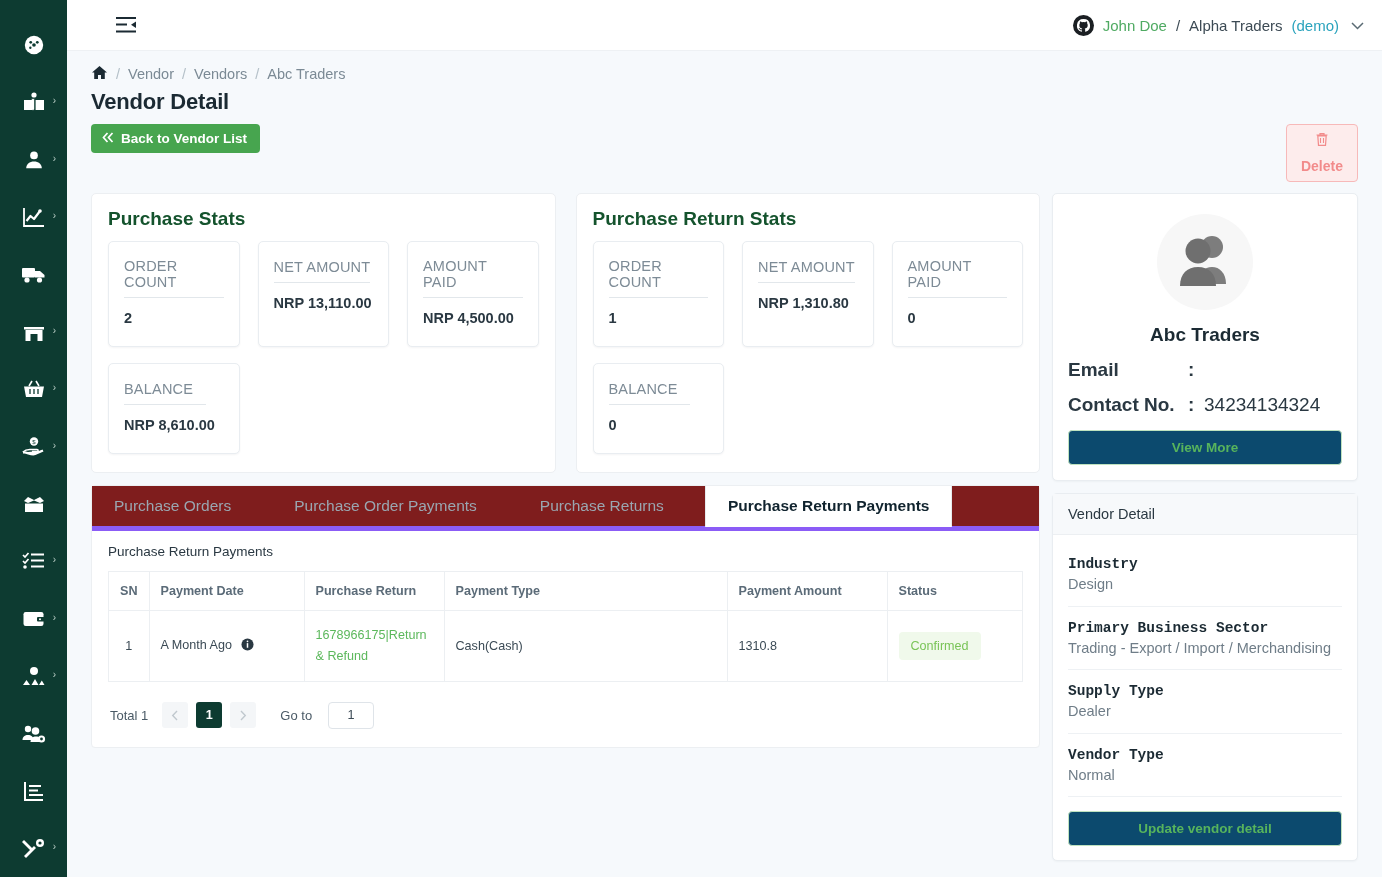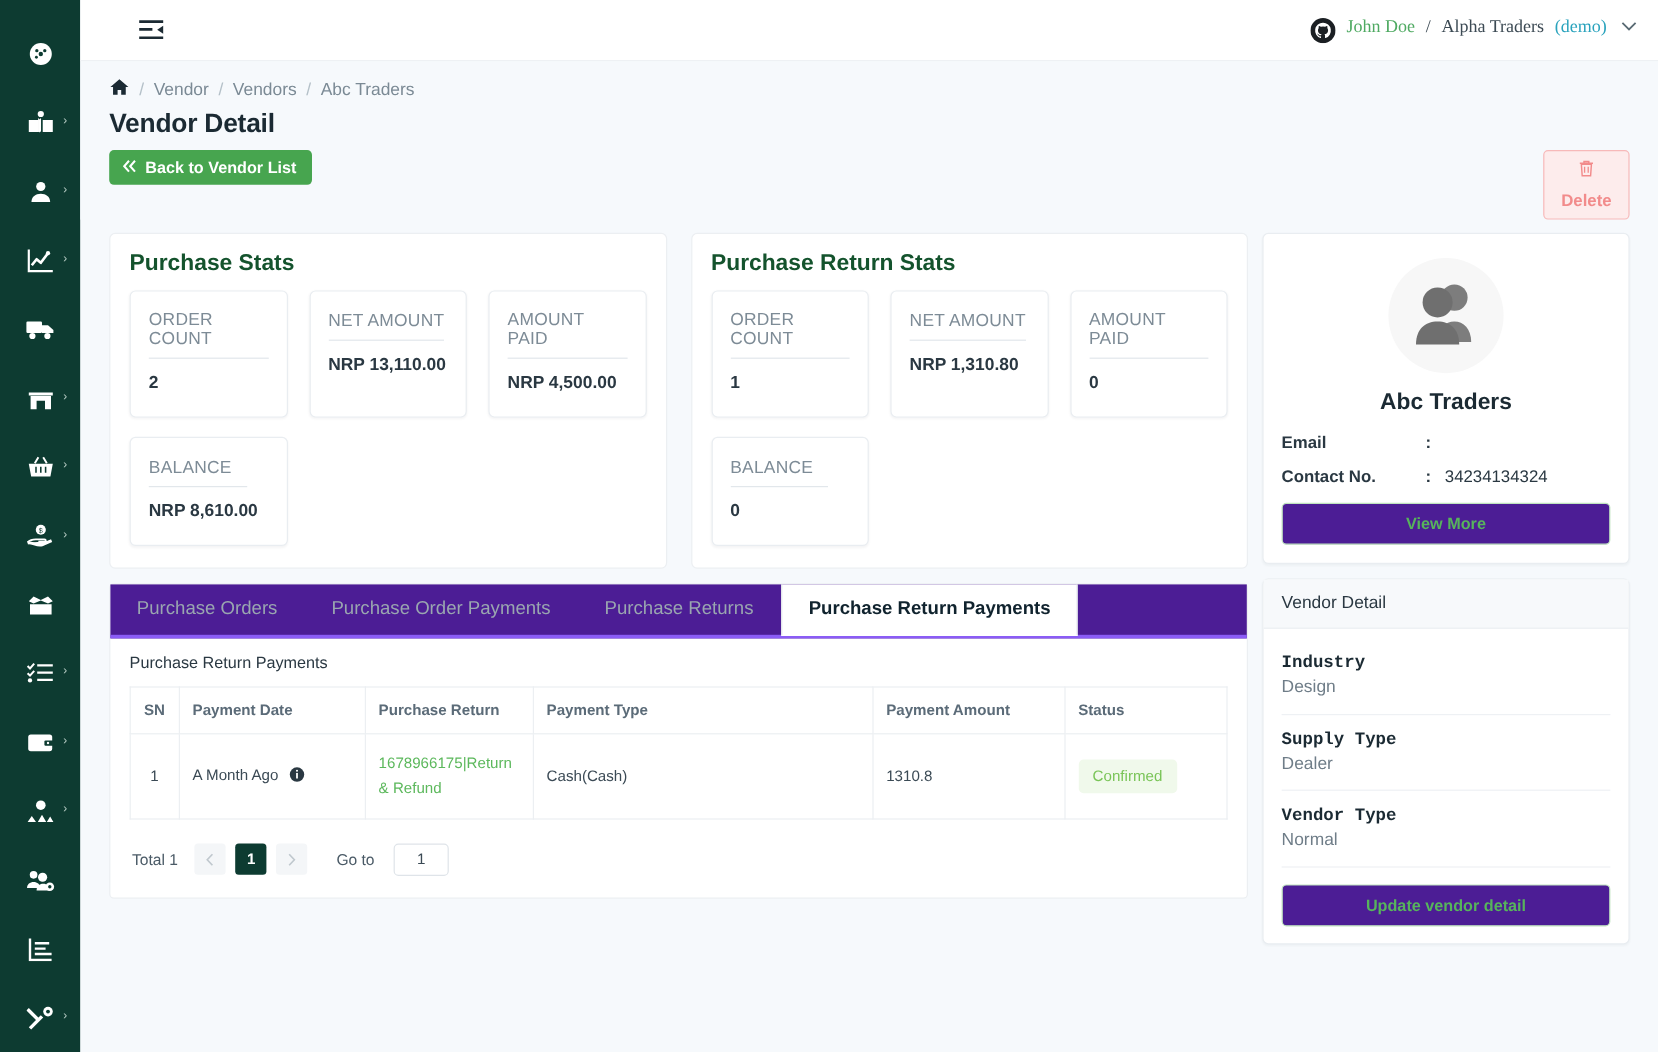--- a/index.html
+++ b/index.html
@@ -39,21 +39,21 @@
 
   .topbar {
     height: 51px; background: #ffffff;
     display: flex; align-items: center;
     padding: 0 18px 0 24px;
     border-bottom: 1px solid #eef1f4;
     flex: 0 0 51px;
   }
   .hamburger { width: 26px; height: 26px; display: flex; align-items: center; justify-content: center; cursor: pointer; margin-left: 22px; }
   .topbar-spacer { flex: 1 1 auto; }
-  .user-box { display: flex; gap: 9px; cursor: pointer; font-family: Liberation Serif, serif; }
+  .user-box { display: flex; align-items: center; gap: 9px; cursor: pointer; }
   .gh-icon { width: 21px; height: 21px; }
   .user-name { color: #4faa62; font-size: 15px; }
   .user-sep { color: #3c4a54; font-size: 15px; }
   .user-org { color: #3c4a54; font-size: 15px; }
   .user-demo { color: #2aa3bd; font-size: 15px; }
   .chev { color: #5a6b74; font-size: 14px; margin-left: 3px; }
 
   
   .page-head { padding: 14px 24px 0 24px; background: #f6f9fc; }
   .crumbs { display: flex; align-items: center; gap: 8px; font-size: 14.5px; color: #7b8a95; }
@@ -101,22 +101,22 @@
   .stat-label {
     font-size: 14.5px; color: #7d8b96; letter-spacing: 0.2px;
     padding-bottom: 7px; display: inline-block;
     border-bottom: 1px solid #e2e7eb; min-width: 82%;
   }
   .stat-value { font-size: 14.5px; font-weight: 700; color: #2a3842; margin-top: 12px; }
 
   
   .tabs-panel { margin-top: 12px; background: #fff; border-radius: 4px; border: 1px solid #eceff2; }
   .tabstrip {
-    display: flex; background: #4c1d95; border-bottom: 3px solid #8b5cf6;
-    height: 45px; align-items: stretch;
+    display: flex; background: #7f1d1d; border-bottom: 5px solid #8b5cf6;
+    height: 45px; align-items: stretch; gap: 18px;
   }
   .tab {
     padding: 0 22px; display: flex; align-items: center;
     font-size: 15.5px; color: #9aa6b0; cursor: pointer;
     border-right: 1px solid transparent;
   }
   .tab.active {
     background: #fff; color: #10232e; font-weight: 700;
     border-left: 1px solid #e6eaee; border-right: 1px solid #e6eaee;
     margin-bottom: -1px; border-bottom: 1px solid #fff;
@@ -167,27 +167,27 @@
   .card-plain {
     background: #fff; border: 1px solid #e9edf1; border-radius: 5px;
     box-shadow: 0 1px 2px rgba(30,40,60,0.04);
   }
   .vendor-card { padding: 16px 15px 15px 15px; text-align: center; }
   .avatar {
     width: 96px; height: 96px; border-radius: 50%; background: #f7f7f7;
     margin: 4px auto 0 auto; display: flex; align-items: center; justify-content: center;
   }
   .vendor-name { font-size: 19px; font-weight: 700; color: #1b2a33; margin-top: 14px; }
-  .kv { display: flex; font-size: 14px; margin-top: 13px; text-align: left; }
+  .kv { display: flex; font-size: 19px; margin-top: 13px; text-align: left; }
   .kv-key { flex: 0 0 120px; font-weight: 700; color: #2a3842; }
   .kv-colon { flex: 0 0 16px; font-weight: 700; color: #2a3842; }
   .kv-val { color: #2a3842; }
   .btn-outline-green {
     display: block; width: 100%; margin-top: 14px;
-    background: #4c1d95; border: 1px solid #bfe2bf; border-radius: 4px;
+    background: #0c4a6e; border: 1px solid #bfe2bf; border-radius: 4px;
     color: #57b45c; font-size: 13.5px; font-weight: 700; padding: 9px 0;
     cursor: pointer; font-family: "Liberation Sans", sans-serif;
   }
 
   .detail-card { margin-top: 12px; }
   .detail-head {
     background: #f7f9fb; border-bottom: 1px solid #eceff2;
     padding: 12px 15px; font-size: 14.5px; color: #2a3842;
   }
   .detail-body { padding: 8px 15px 14px 15px; }
@@ -566,20 +566,24 @@
         </div>
 
         <div class="card-plain detail-card">
           <div class="detail-head">Vendor Detail</div>
           <div class="detail-body">
             <div class="detail-row">
               <div class="detail-label">Industry</div>
               <div class="detail-value">Design</div>
             </div>
             <div class="detail-row">
+              <div class="detail-label">Primary Business Sector</div>
+              <div class="detail-value">Trading - Export / Import / Merchandising</div>
+            </div>
+            <div class="detail-row">
               <div class="detail-label">Supply Type</div>
               <div class="detail-value">Dealer</div>
             </div>
             <div class="detail-row">
               <div class="detail-label">Vendor Type</div>
               <div class="detail-value">Normal</div>
             </div>
             <button class="btn-outline-green">Update vendor detail</button>
           </div>
         </div>

